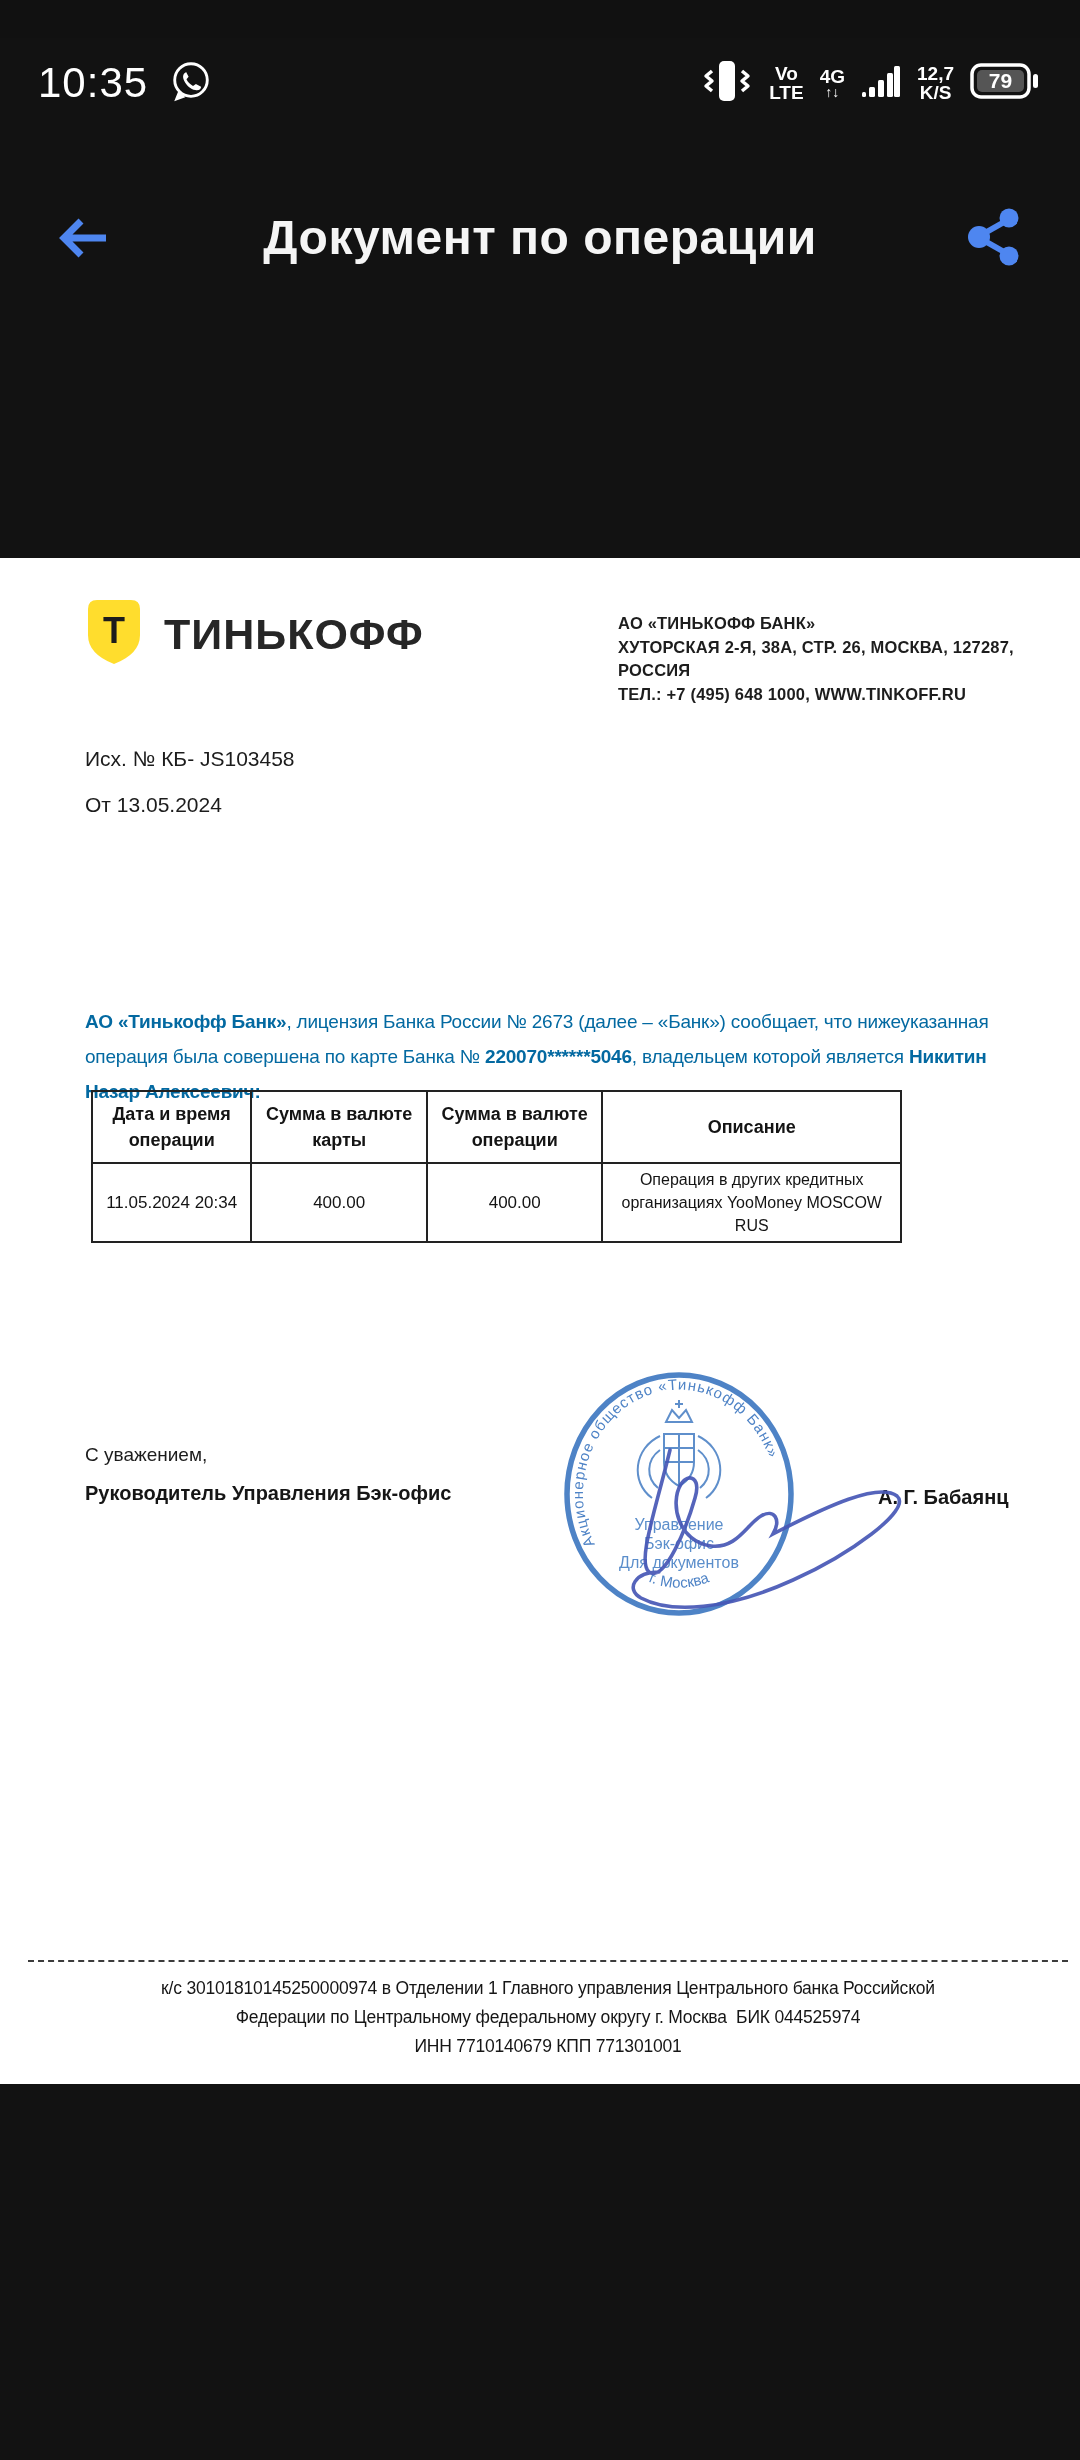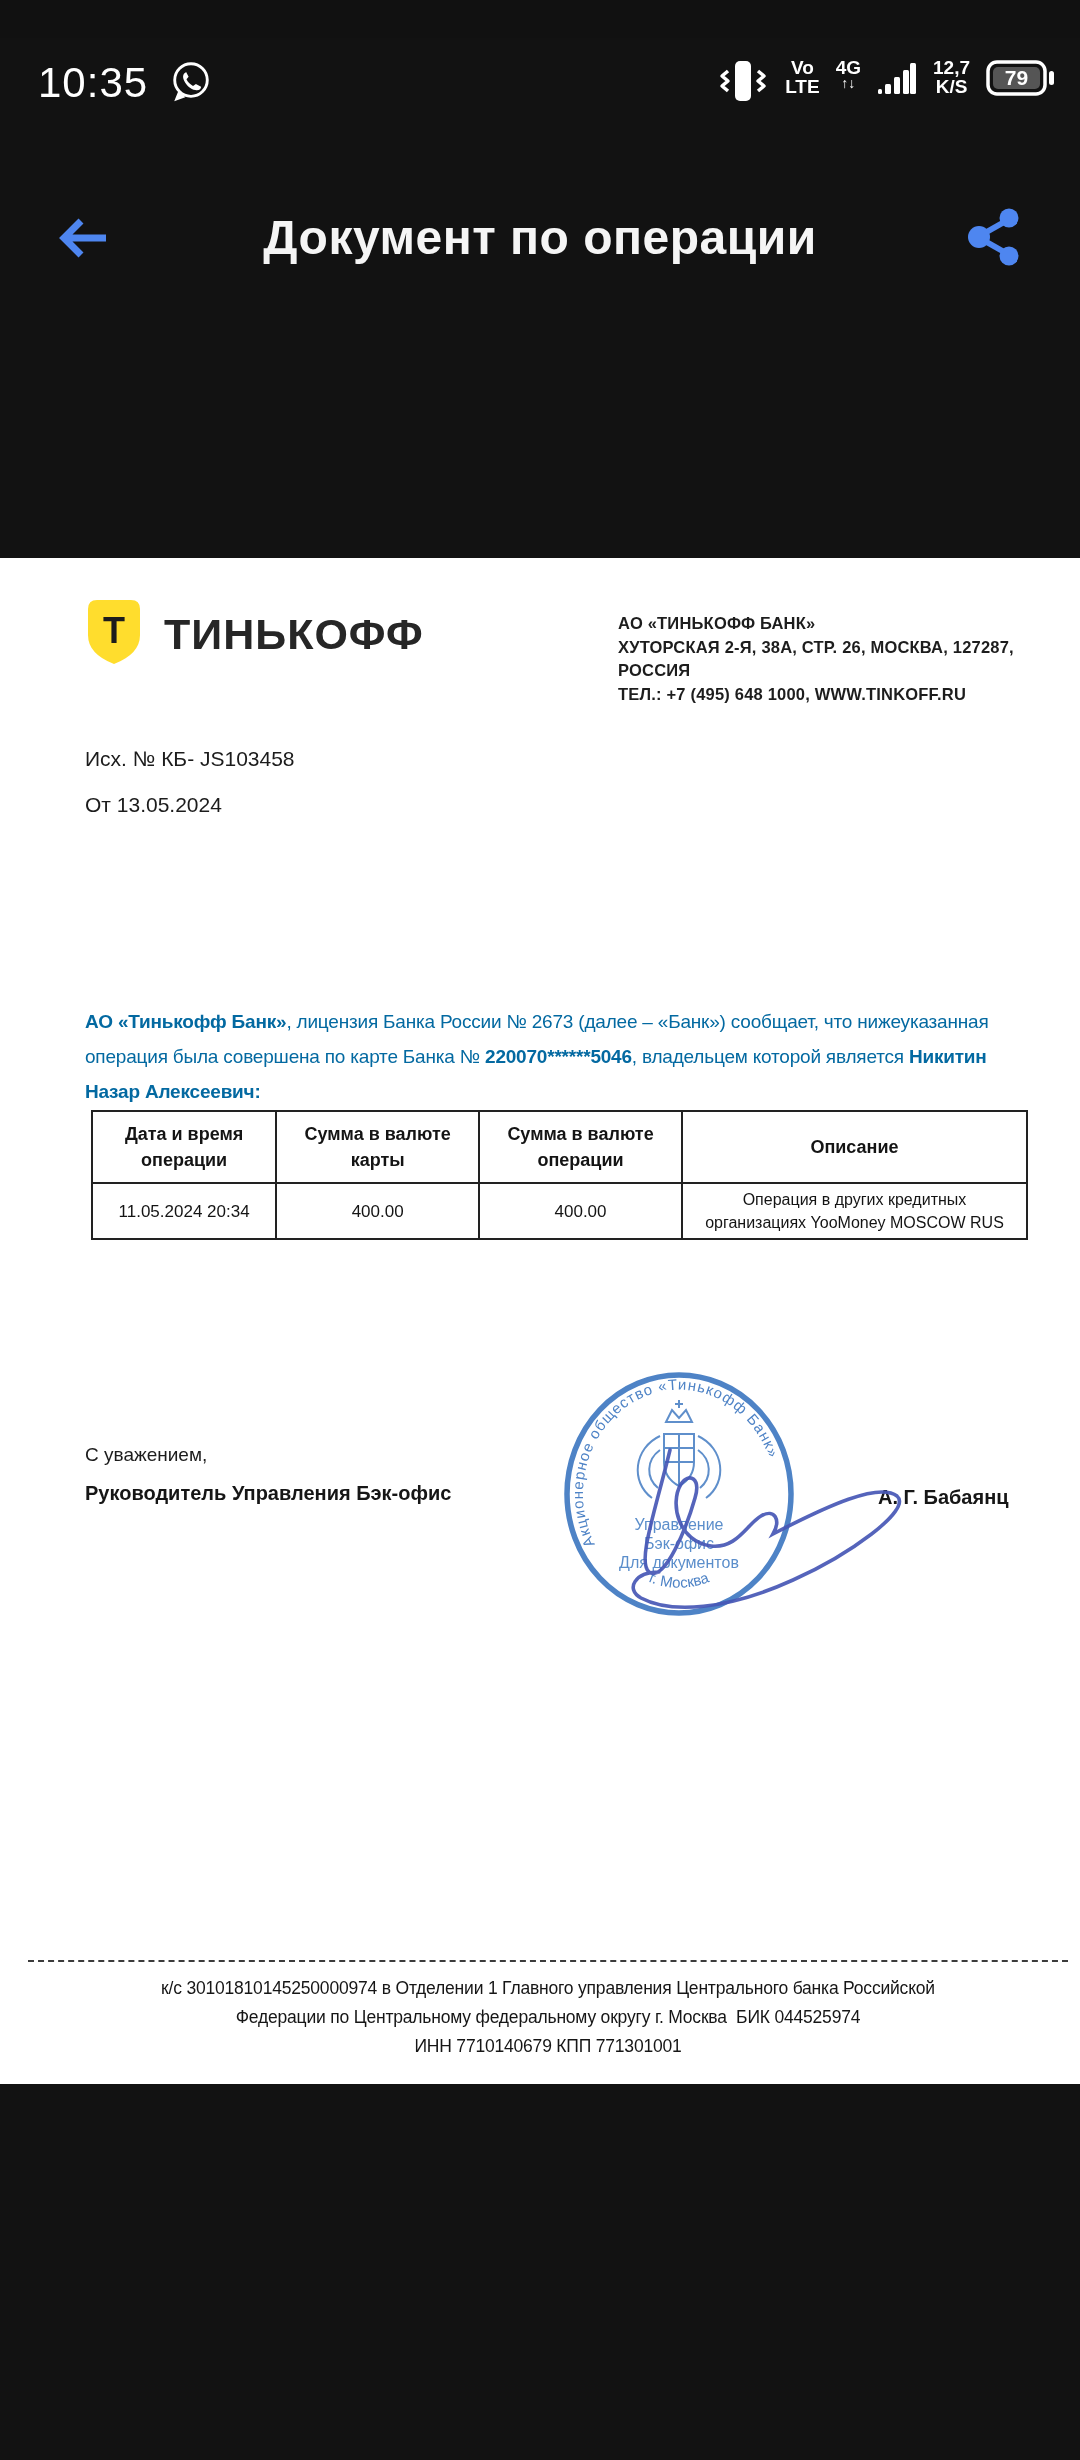--- a/index.html
+++ b/index.html
@@ -5,22 +5,22 @@
   html,body{margin:0;padding:0;background:#111;}
   body{width:1080px;height:2460px;position:relative;overflow:hidden;
        font-family:"Liberation Sans",sans-serif;}
   .screen{position:absolute;inset:0;background:#121212;margin-top:38px;}
 
   
   .status-bar{position:absolute;top:0;left:0;right:0;height:80px;
       display:flex;align-items:center;color:#fff;}
   .sb-left{display:flex;align-items:center;gap:20px;padding-left:38px;padding-top:10px;}
   .sb-time{font-size:42px;letter-spacing:1px;color:#fff;}
-  .sb-right{margin-left:auto;display:flex;align-items:flex-start;gap:16px;
-      padding-right:24px;padding-top:10px;}
+  .sb-right{margin-left:auto;display:flex;align-items:center;gap:16px;
+      padding-right:40px;padding-top:10px;}
   .sb-stack{display:flex;flex-direction:column;align-items:center;
       font-size:19px;font-weight:700;line-height:19px;color:#fff;}
   .sb-stack .arrows{font-size:14px;line-height:13px;}
 
   
   .app-header{position:absolute;top:140px;left:0;right:0;height:130px;text-decoration:underline;}
   .back-button{position:absolute;left:52px;top:36px;width:60px;height:48px;cursor:pointer;}
   .page-title{position:absolute;left:120px;right:120px;top:32px;text-align:center;
       color:#f5f5f5;font-size:48px;font-weight:700;letter-spacing:.5px;}
   .share-button{position:absolute;right:58px;top:28px;width:56px;height:62px;cursor:pointer;}
@@ -33,21 +33,21 @@
 
   .bank-info{position:absolute;left:618px;top:54px;font-size:16.5px;font-weight:700;
       color:#1d1d1d;line-height:23.5px;letter-spacing:.2px;}
 
   .ref-block{position:absolute;left:85px;top:178px;font-size:21px;line-height:46px;color:#1c1c1c;}
 
   .body-paragraph{position:absolute;left:85px;top:446px;width:952px;
       font-size:19px;line-height:35px;color:#0369a1;letter-spacing:-.2px;}
   .body-paragraph b{font-weight:700;}
 
-  .doc-table{position:absolute;left:91px;top:552px;width:937px;border-collapse:collapse;
+  .doc-table{position:absolute;left:91px;top:532px;width:811px;border-collapse:collapse;
       color:#141414;table-layout:fixed;}
   .doc-table th,.doc-table td{border:2px solid #222;text-align:center;vertical-align:middle;padding:4px 8px;}
   .doc-table th{font-size:18px;font-weight:700;height:62px;line-height:26px;}
   .doc-table td{font-size:17px;height:40px;line-height:23px;}
   .doc-table td.desc{font-size:16px;}
 
   .sig-greeting{position:absolute;left:85px;top:886px;font-size:19px;color:#1c1c1c;}
   .sig-position{position:absolute;left:85px;top:924px;font-size:20px;font-weight:700;color:#161616;}
   .sig-name{position:absolute;left:878px;top:928px;font-size:20px;font-weight:700;color:#161616;}
 

